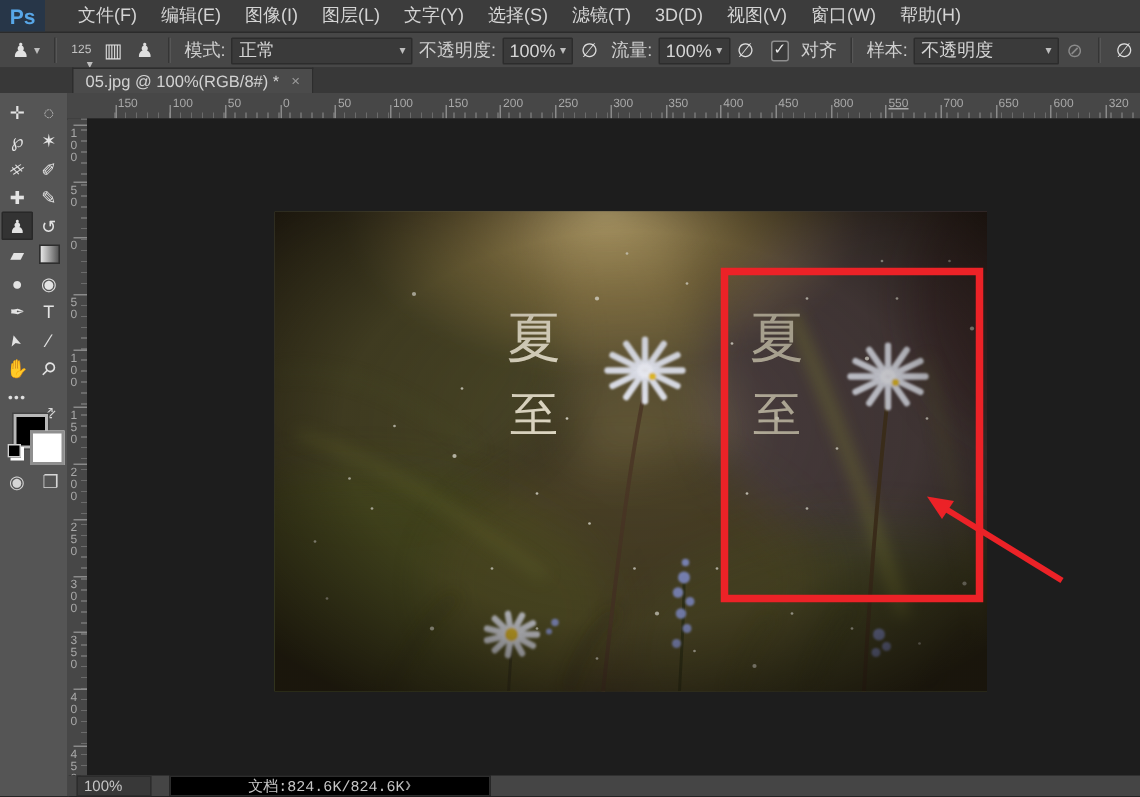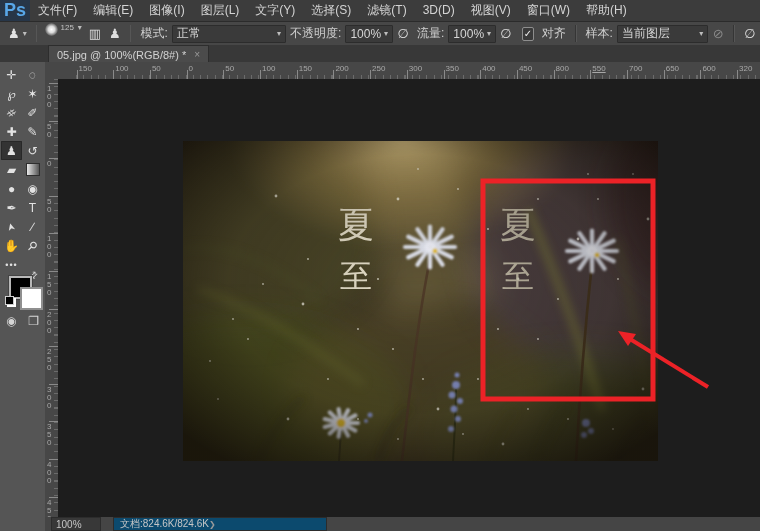--- a/index.html
+++ b/index.html
@@ -2,30 +2,30 @@
 <html><head>
 <meta charset="utf-8">
 <style>
   html,body{margin:0;padding:0;background:#222;}
   .app{position:relative;width:760px;height:531px;overflow:hidden;background:#1d1d1d;
        font-family:"Liberation Sans","DejaVu Sans",sans-serif;-webkit-font-smoothing:antialiased;}
   
   .menubar{position:absolute;left:0;top:0;width:760px;height:21px;background:#3c3c3c;
            border-bottom:1px solid #2b2b2b;display:flex;align-items:center;color:#d4d4d4;font-size:12px;}
   .pslogo{display:inline-flex;align-items:center;justify-content:center;width:30px;height:21px;
-          background:#273648;color:#58a7e8;font-weight:bold;font-size:18px;margin-right:0;}
+          background:#273648;color:#58a7e8;font-weight:bold;font-size:14px;margin-right:14px;}
   .menu{padding:0 8px;line-height:21px;cursor:default;}
   
   .optionsbar{position:absolute;left:0;top:22px;width:760px;height:23px;background:#474747;
               border-bottom:1px solid #2e2e2e;display:flex;align-items:center;color:#cfcfcf;font-size:12px;}
   .sep{width:1px;height:17px;background:#353535;border-right:1px solid #565656;margin:0 5px;}
   .chev{font-size:8px;color:#bdbdbd;margin-left:3px;}
   .tool-preset{display:flex;align-items:center;padding:0 4px 0 8px;}
   .ticon{font-size:13px;color:#e2e2e2;}
-  .brush-picker{display:flex;padding:0 3px;height:22px;}
+  .brush-picker{display:flex;align-items:flex-end;padding:0 3px;height:22px;flex-direction:column;}
   .brush-dot{width:13px;height:13px;border-radius:50%;margin-bottom:5px;
              background:radial-gradient(circle,#fdfdfd 0%,#dcdcdc 35%,rgba(120,120,120,0) 75%);}
   .bsize{font-size:8px;color:#c2c2c2;margin:0 1px 1px 2px;}
   .obtn{display:inline-flex;align-items:center;justify-content:center;width:22px;height:20px;
         background:transparent;border:0;color:#dedede;font-size:13px;margin:0 1px;padding:0;
         font-family:inherit;cursor:default;}
   .obtn.dim{color:#8a8a8a;}
   .olabel{margin:0 4px 0 4px;white-space:nowrap;}
   .dropdown{display:flex;align-items:center;justify-content:space-between;background:#3a3a3a;
             border:1px solid #2c2c2c;border-radius:1px;height:16px;padding:0 4px;color:#d6d6d6;}
@@ -68,22 +68,22 @@
   .vlab{position:absolute;left:2px;width:8px;font-size:8px;line-height:8px;color:#a8a8a8;word-break:break-all;}
   .vtick{position:absolute;right:0;height:1px;width:9px;background:#8a8a8a;}
   
   .canvas{position:absolute;left:58px;top:79px;width:702px;height:438px;background:#1d1d1d;}
   .canvas svg{display:block;}
   
   .statusbar{position:absolute;left:45px;top:517px;width:715px;height:14px;background:#454545;
              display:flex;align-items:center;color:#c6c6c6;font-size:10px;}
   .zoombox{width:44px;height:12px;background:#383838;border:1px solid #2c2c2c;margin-left:6px;
            display:flex;align-items:center;padding-left:4px;}
-  .docbox{width:200px;height:12px;background:#0c4a6e;border:1px solid #2c2c2c;margin-left:12px;
-          display:flex;align-items:center;justify-content:flex-start;padding:0 6px;}
+  .docbox{width:200px;height:12px;background:#000000;border:1px solid #2c2c2c;margin-left:12px;
+          display:flex;align-items:center;justify-content:center;padding:0 6px;font-family:Liberation Mono, monospace;}
   .chev2{color:#9a9a9a;font-size:8px;}
 </style>
 </head>
 <body>
 
 <div class="app">
 
   <div class="menubar">
     <span class="pslogo">Ps</span>
     <span class="menu">文件(F)</span>
@@ -136,21 +136,21 @@
       <span class="chev">▾</span>
     </div>
     <button class="obtn">
       <span>∅</span>
       </button>
     <span class="checkbox">✓</span>
     <span class="olabel">对齐</span>
     <div class="sep"></div>
     <span class="olabel">样本:</span>
     <div class="dropdown w110">
-      <span>当前图层</span>
+      <span>不透明度</span>
       <span class="chev">▾</span>
     </div>
     <button class="obtn dim">
       <span>⊘</span>
       </button>
     <div class="sep"></div>
     <button class="obtn">
       <span>∅</span>
       </button>
   </div>

